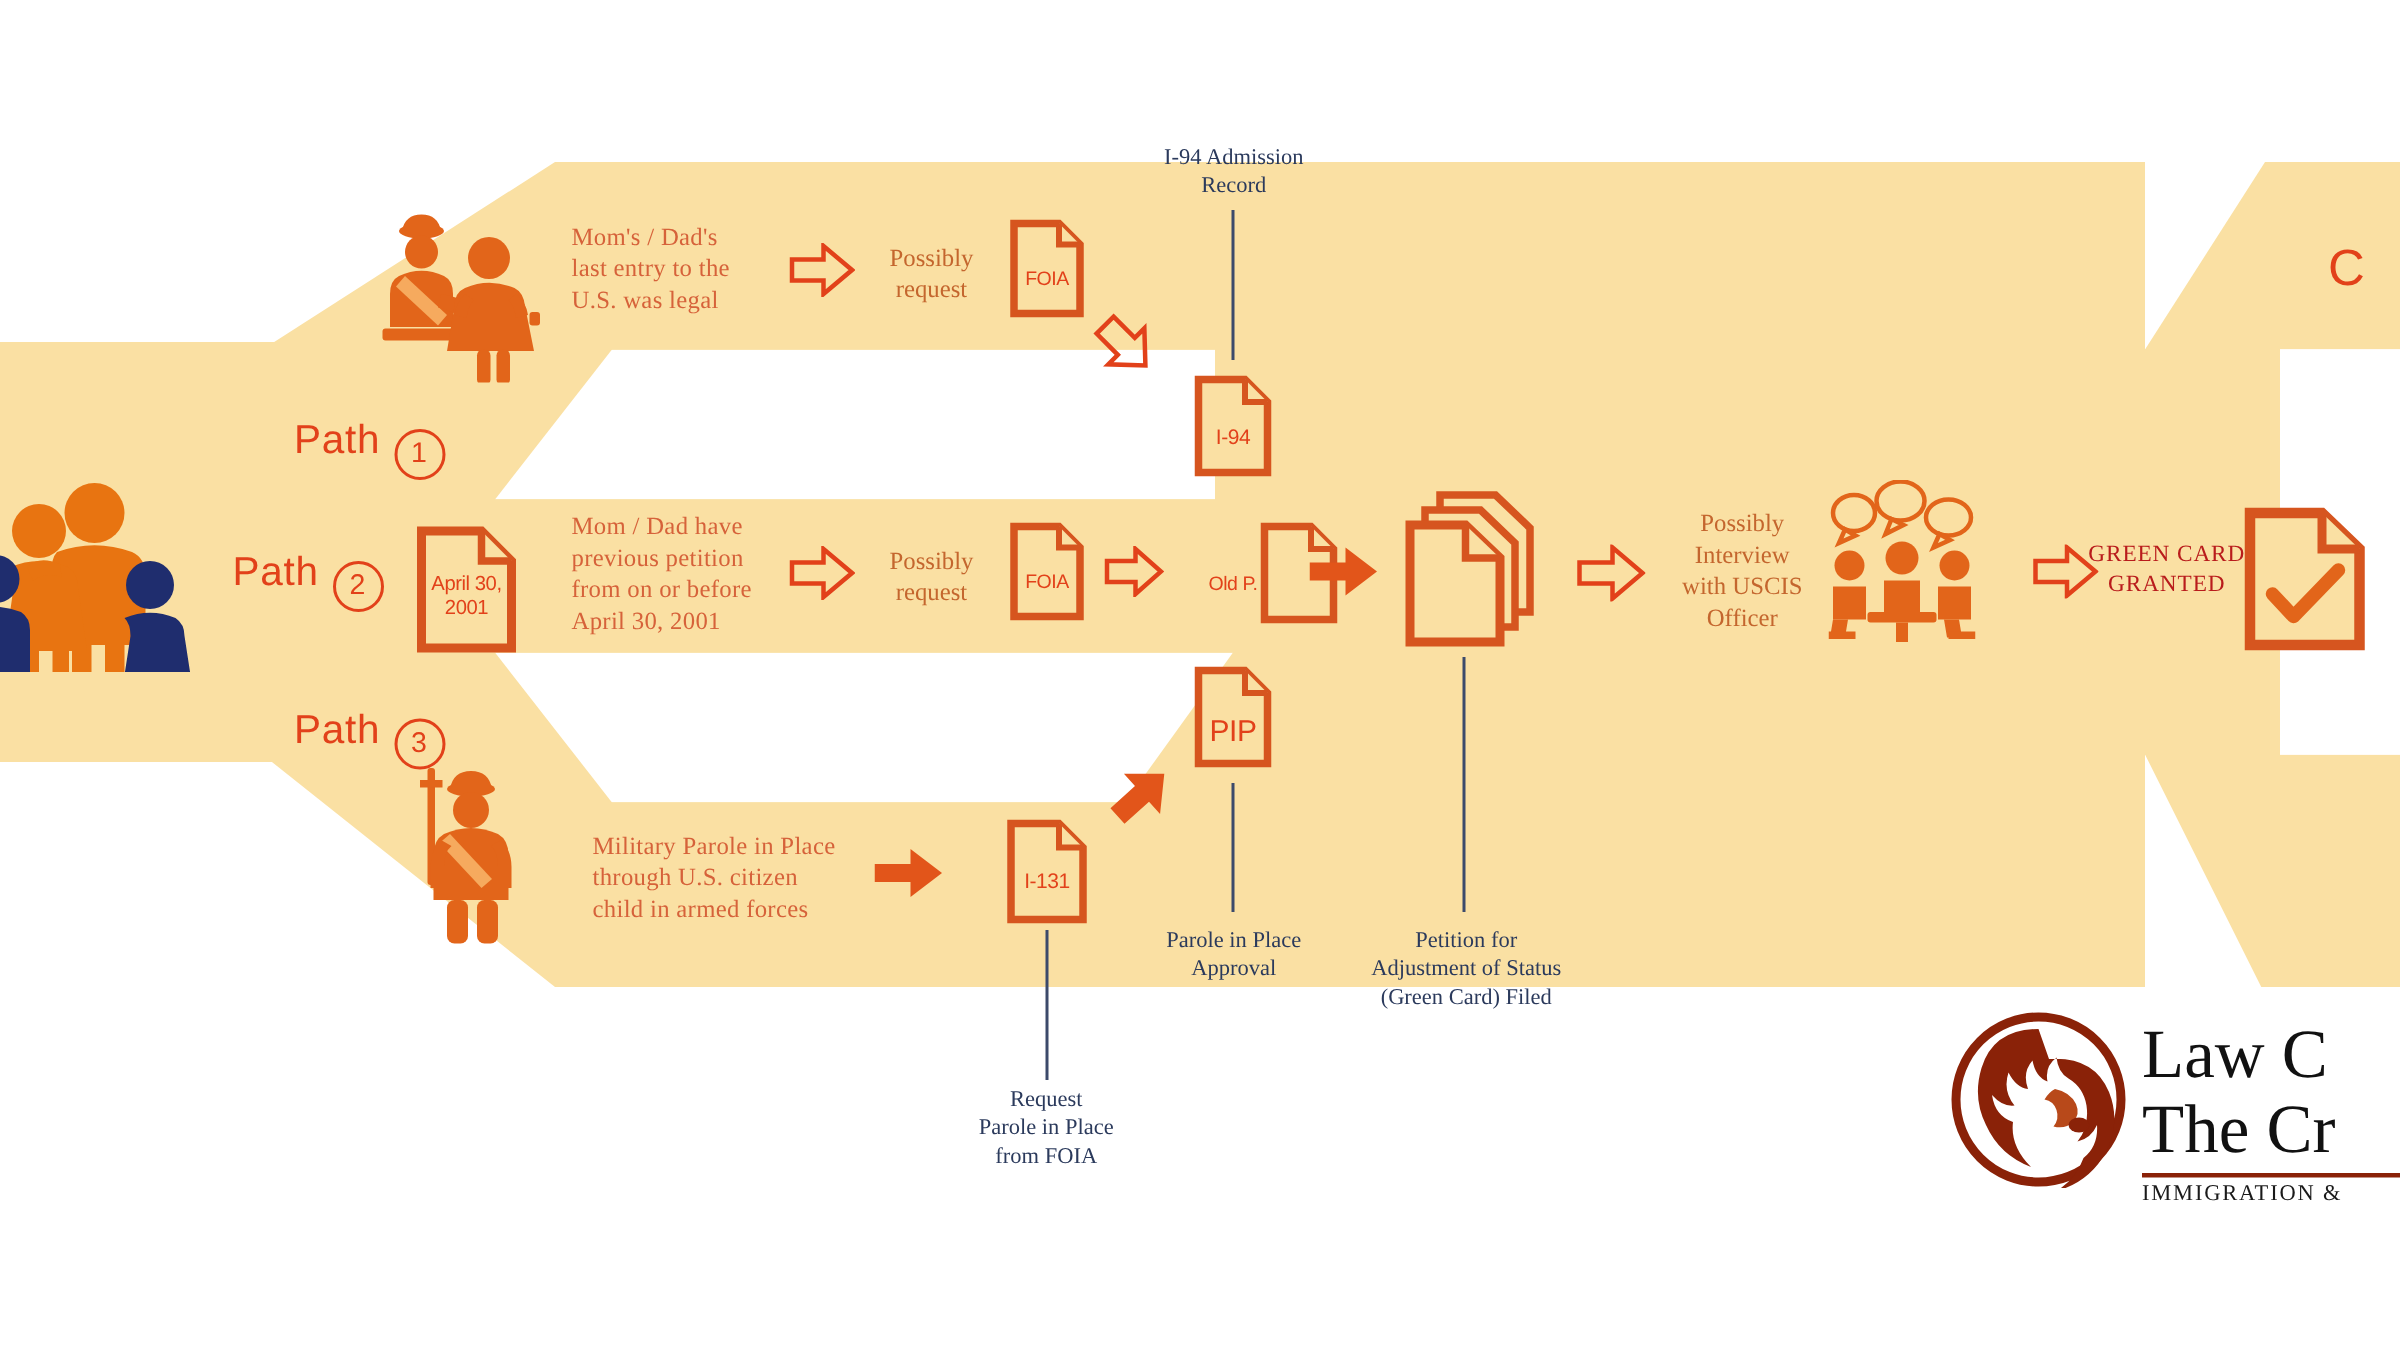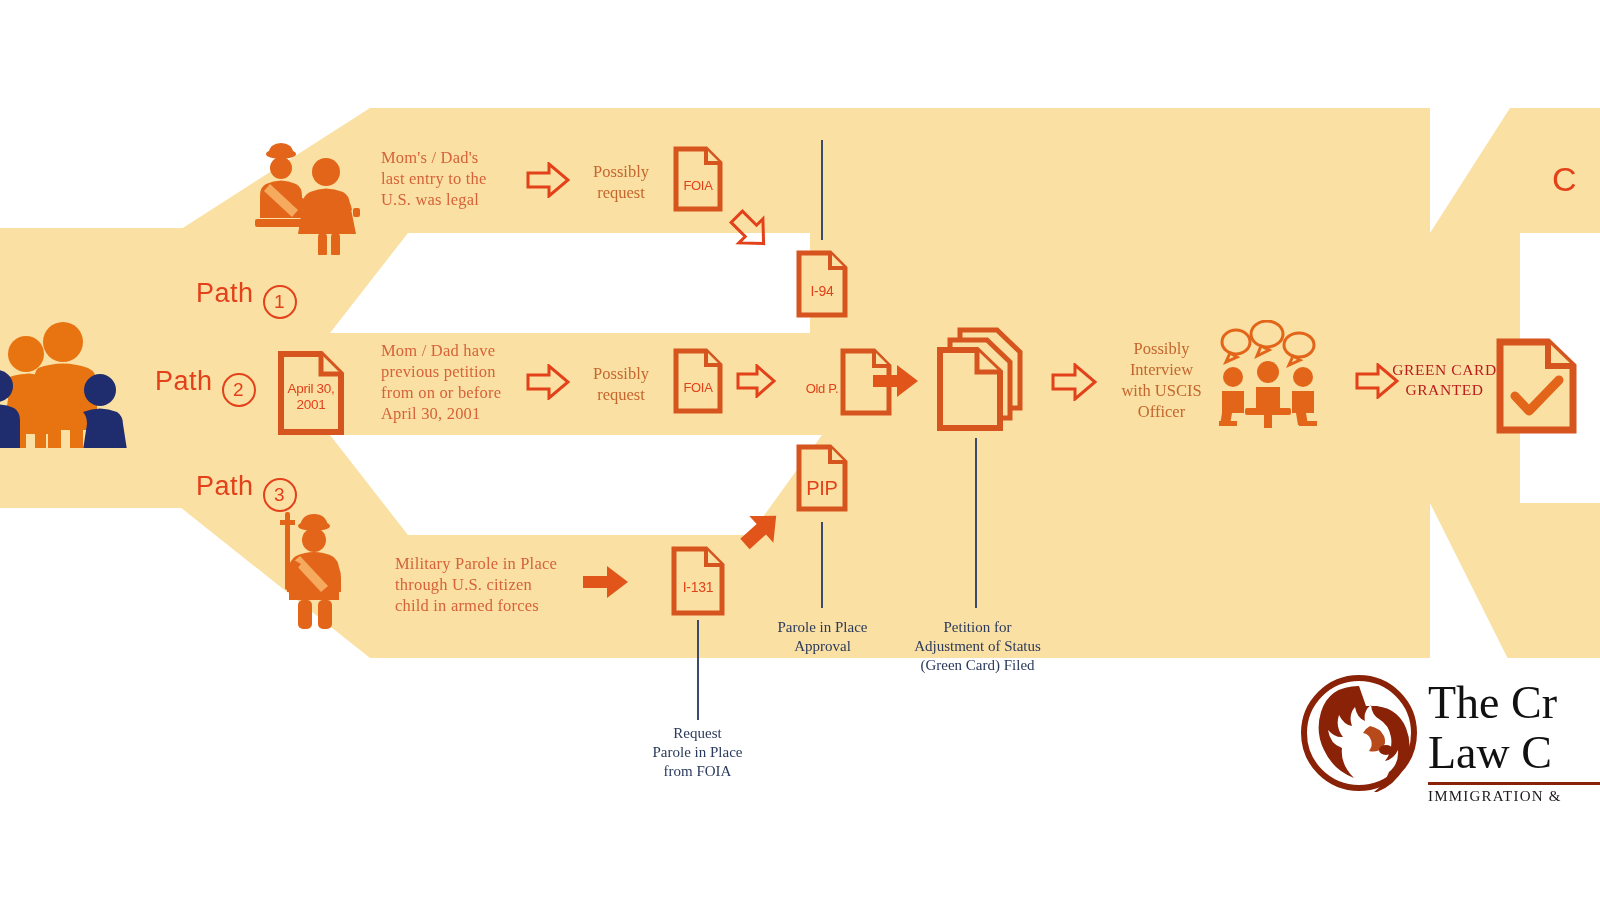--- a/index.html
+++ b/index.html
@@ -268,20 +268,24 @@
   </div>
 
   <div class="doc" style="left:796px;top:250px;width:52px;height:68px;">
     <svg width="52" height="68" viewBox="0 0 52 68">
       <path d="M3 3 h31 l15 15 v47 h-46 z" fill="#fae0a3" stroke="#d6551f" stroke-width="5"></path>
       <path d="M34 3 v15 h15" fill="#fae0a3" stroke="#d6551f" stroke-width="4"></path>
     </svg>
     <div class="doclabel" style="top:33px;font-size:14px;">I-94</div>
   </div>
 
+  <div class="abs callout" style="left:745px;top:96px;width:155px;">
+    <div>I-94 Admission</div>
+    <div>Record</div>
+  </div>
   <div class="abs callout-line" style="left:821px;top:140px;height:100px;"></div>
 
   <div class="doc" style="left:277px;top:350px;width:68px;height:86px;">
     <svg width="68" height="86" viewBox="0 0 68 86">
       <path d="M4 4 h40 l20 20 v58 h-60 z" fill="#fae0a3" stroke="#d6551f" stroke-width="6"></path>
       <path d="M44 4 v20 h20" fill="#fae0a3" stroke="#d6551f" stroke-width="5"></path>
     </svg>
     <div class="doclabel" style="top:31px;font-size:13.5px;line-height:16px;">
       <div>April 30,</div>
       <div>2001</div>
@@ -489,20 +493,20 @@
   <div class="abs" id="logo">
     <div class="abs" style="left:0;top:14px;width:118px;height:118px;">
       <svg width="118" height="118" viewBox="0 0 118 118">
         <circle cx="59" cy="59" r="55" fill="none" stroke="#8a2208" stroke-width="6"></circle>
         <path d="M59 12 q-30 0 -38 26 q-6 20 3 38 q9 20 30 28 q-14 -14 -12 -30 q-12 -4 -14 -18 q7 8 15 7 q-8 -10 -4 -22 q5 10 13 11 q-4 -11 3 -19 q2 11 10 14 q-2 -10 6 -16 q1 10 8 14 q10 6 12 18 q2 14 -6 24 q9 -2 13 -11 q1 14 -9 22 q-5 14 -18 22 q22 -6 33 -26 q10 -20 2 -40 q-10 -24 -40 -22 z" fill="#8a2208"></path>
         <path d="M70 52 q10 2 14 10 q3 7 -2 12 q-5 5 -13 3 q4 -5 2 -11 q-2 -6 -8 -7 q3 -5 7 -7 z" fill="#b8491a"></path>
         <ellipse cx="86" cy="76" rx="7" ry="5" fill="#8a2208"></ellipse>
       </svg>
     </div>
     <div id="logo-text">
+      <div>Law C</div>
       <div>The Cr</div>
-      <div>Law C</div>
     </div>
     <div id="logo-rule"></div>
     <div id="logo-sub">IMMIGRATION &amp;</div>
   </div>
 
 </div>
 
 </body></html>

